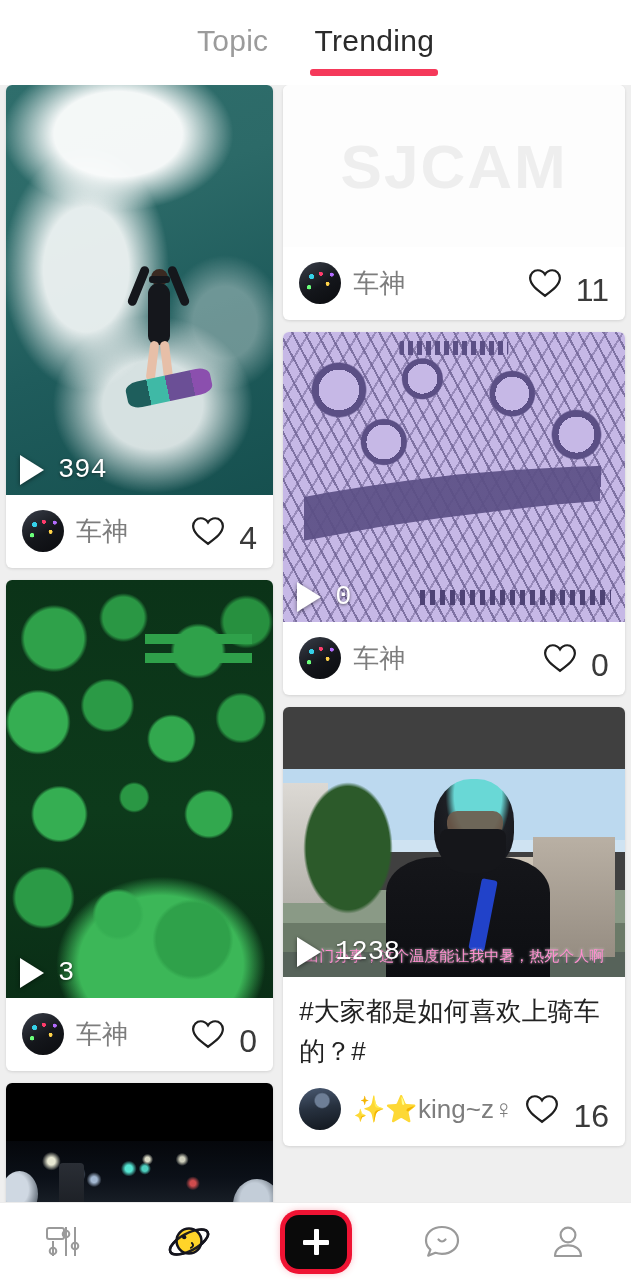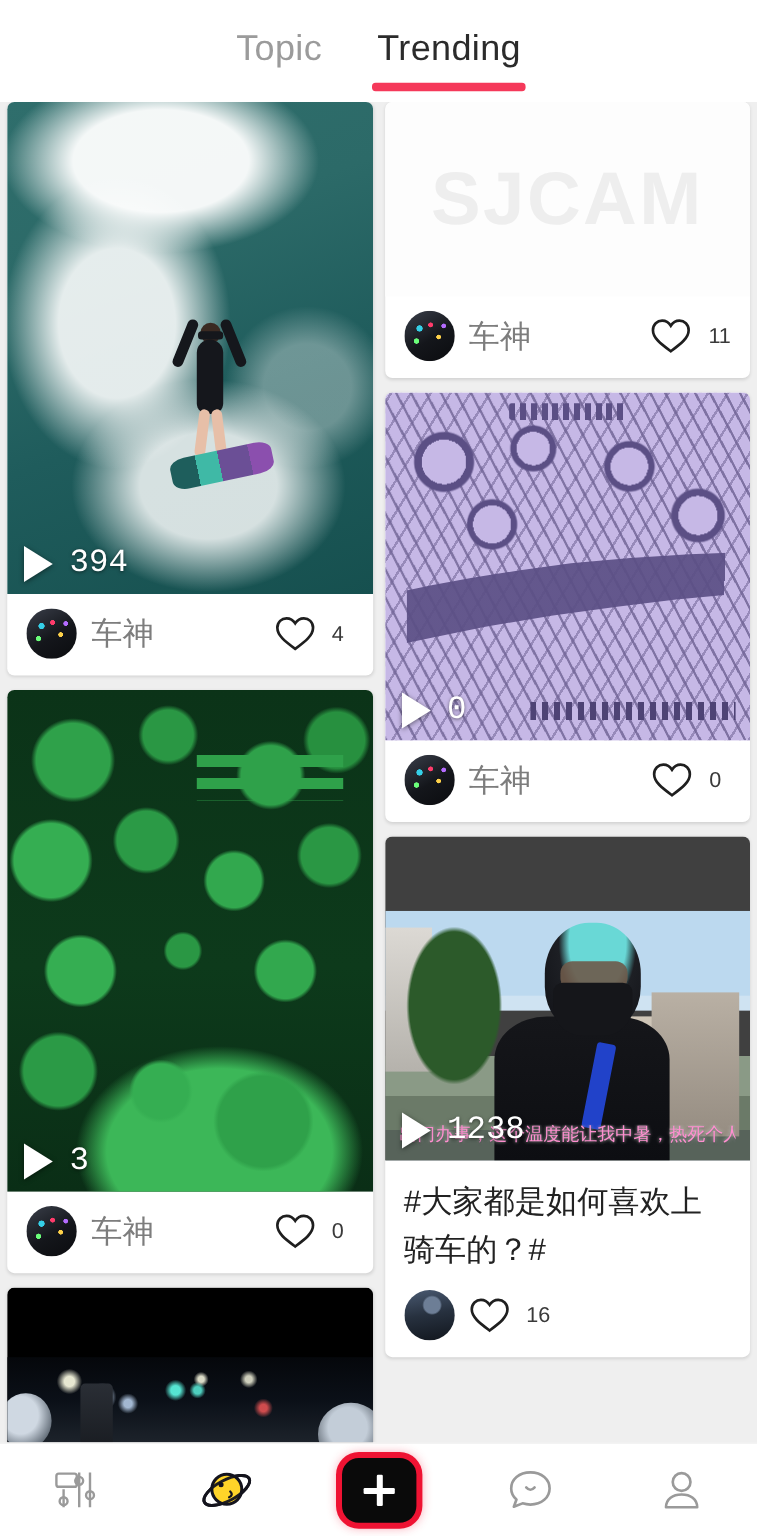--- a/index.html
+++ b/index.html
@@ -82,21 +82,21 @@
     background:
       radial-gradient(circle at 55% 30%, #6d7e96 0 18%, transparent 22%),
       linear-gradient(170deg, #4a5a72 0%, #27313f 48%, #11161d 100%);
   }
   .uname {
     flex: 1 1 auto; color: #7d7d7d; font-size: 26px; line-height: 34px;
     white-space: nowrap; overflow: hidden; text-overflow: ellipsis;
   }
   .likes { display: flex; align-items: center; gap: 14px; flex: 0 0 auto; }
   .heart { width: 34px; height: 32px; display: block; }
-  .like-count { color: #3a3a3a; font-size: 18px; line-height: 32px; min-width: 18px; }
+  .like-count { color: #3a3a3a; font-size: 32px; line-height: 32px; min-width: 18px; margin-top: 15px; }
 
   
   .art-surf {
     height: 410px;
     background:
       radial-gradient(ellipse 60% 26% at 42% 12%, rgba(255,255,255,.95) 0 40%, rgba(255,255,255,0) 72%),
       radial-gradient(ellipse 42% 40% at 30% 45%, rgba(255,255,255,.88) 0 38%, rgba(255,255,255,0) 74%),
       radial-gradient(ellipse 52% 30% at 55% 78%, rgba(255,255,255,.82) 0 36%, rgba(255,255,255,0) 72%),
       radial-gradient(ellipse 30% 22% at 82% 58%, rgba(255,255,255,.35) 0 40%, rgba(255,255,255,0) 75%),
       linear-gradient(160deg, #2f6e6c 0%, #2c6a68 30%, #1f5c5c 60%, #16504f 100%);
@@ -426,20 +426,21 @@
           <div class="mask"></div>
           <div class="subtitle">出门办事，这个温度能让我中暑，热死个人啊</div>
           <div class="play-row">
             <span class="play-tri"></span>
             <span class="play-count">1238</span>
           </div>
         </div>
         <div class="caption">#大家都是如何喜欢上骑车的？#</div>
         <div class="meta">
           <div class="avatar girl"></div>
+          <div class="uname">✨⭐king~z♀</div>
           <div class="likes">
             <svg class="heart" viewBox="0 0 32 30">
               <path d="M16 27 C8 21 2 16.5 2 10.4 C2 6 5.4 3 9.2 3 C11.8 3 14.4 4.4 16 6.9 C17.6 4.4 20.2 3 22.8 3 C26.6 3 30 6 30 10.4 C30 16.5 24 21 16 27 Z" fill="none" stroke="#1f1f1f" stroke-width="2.1"></path>
             </svg>
             <span class="like-count">16</span>
           </div>
         </div>
       </div>
 
     </div>

